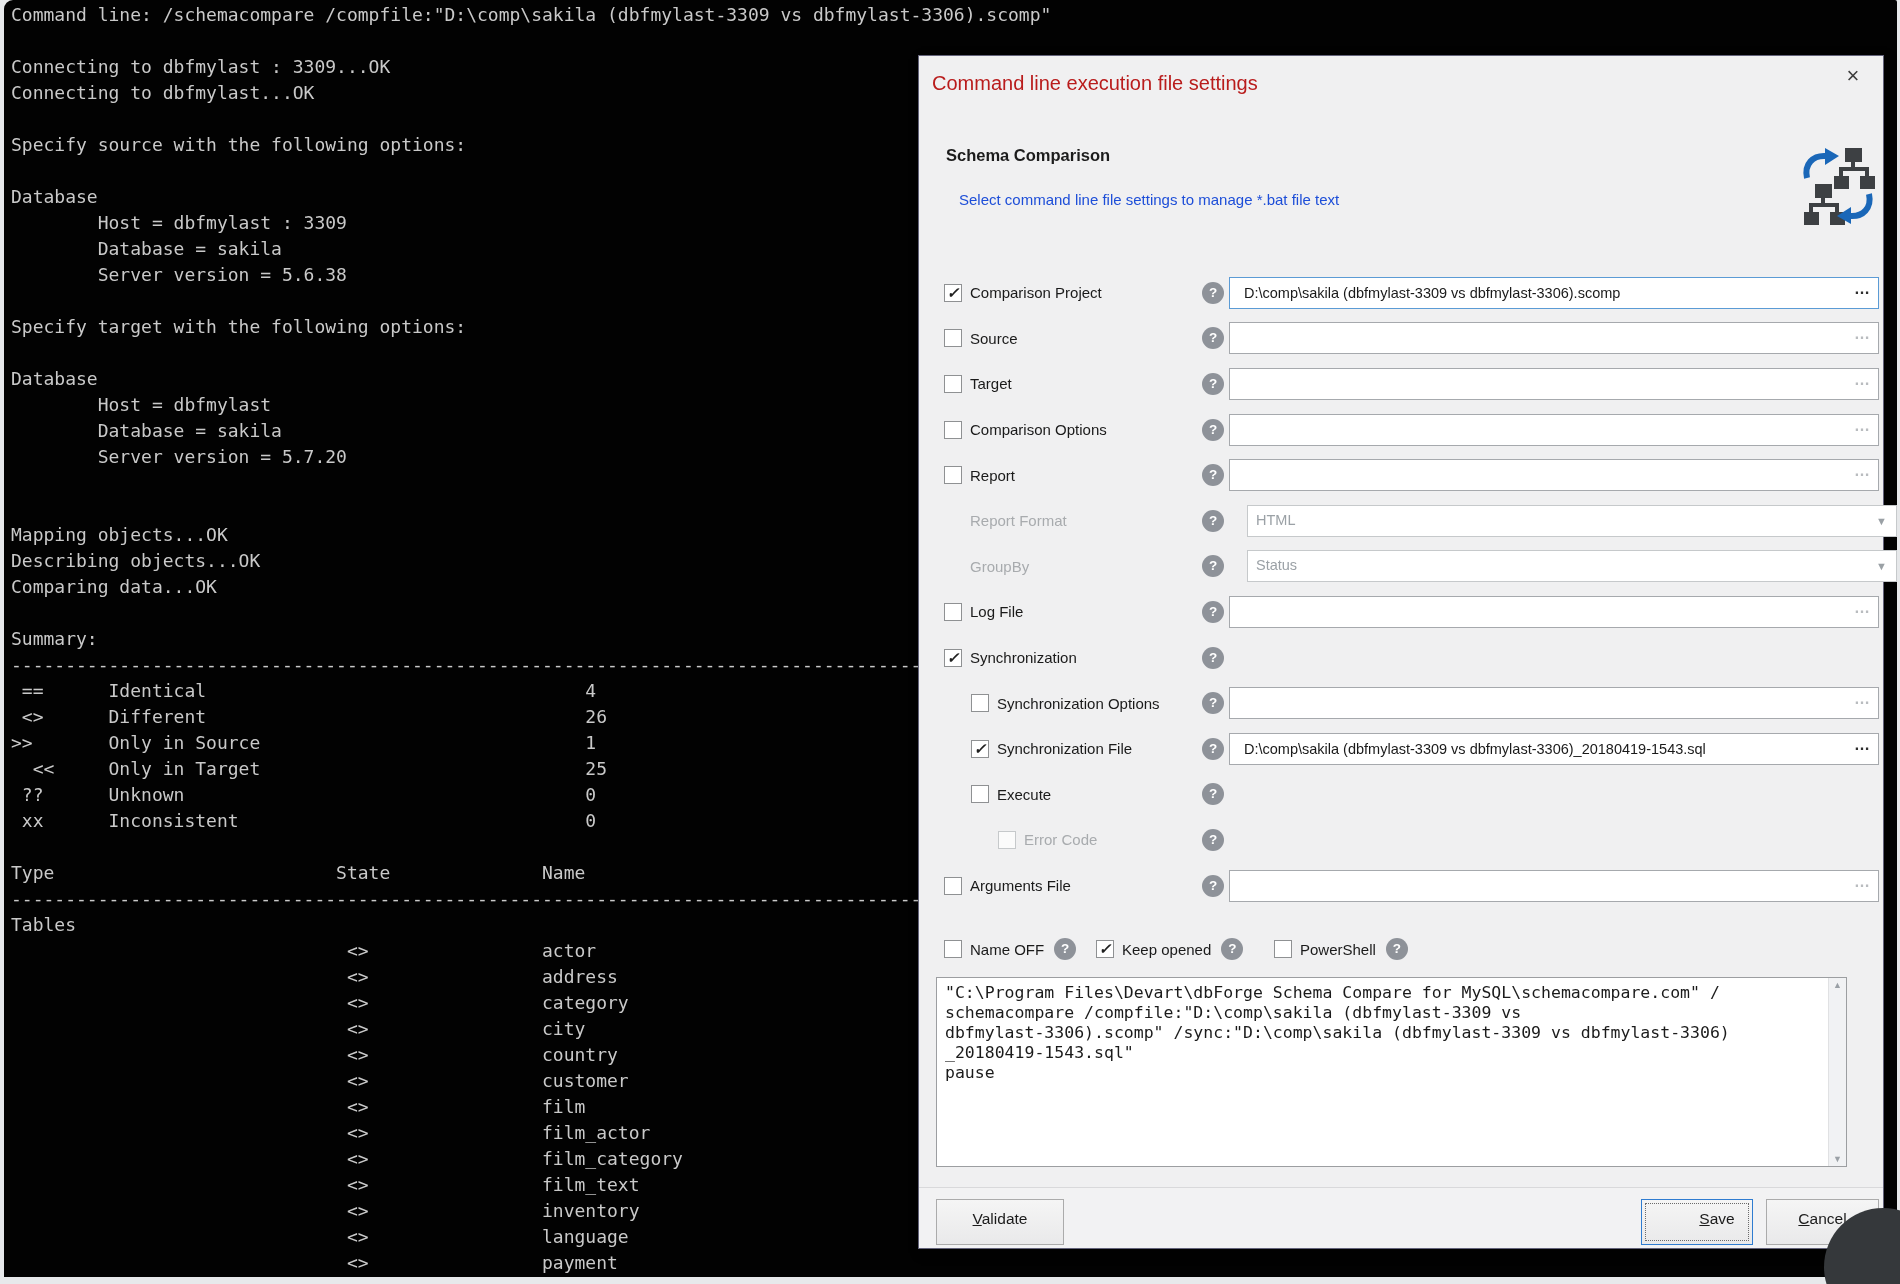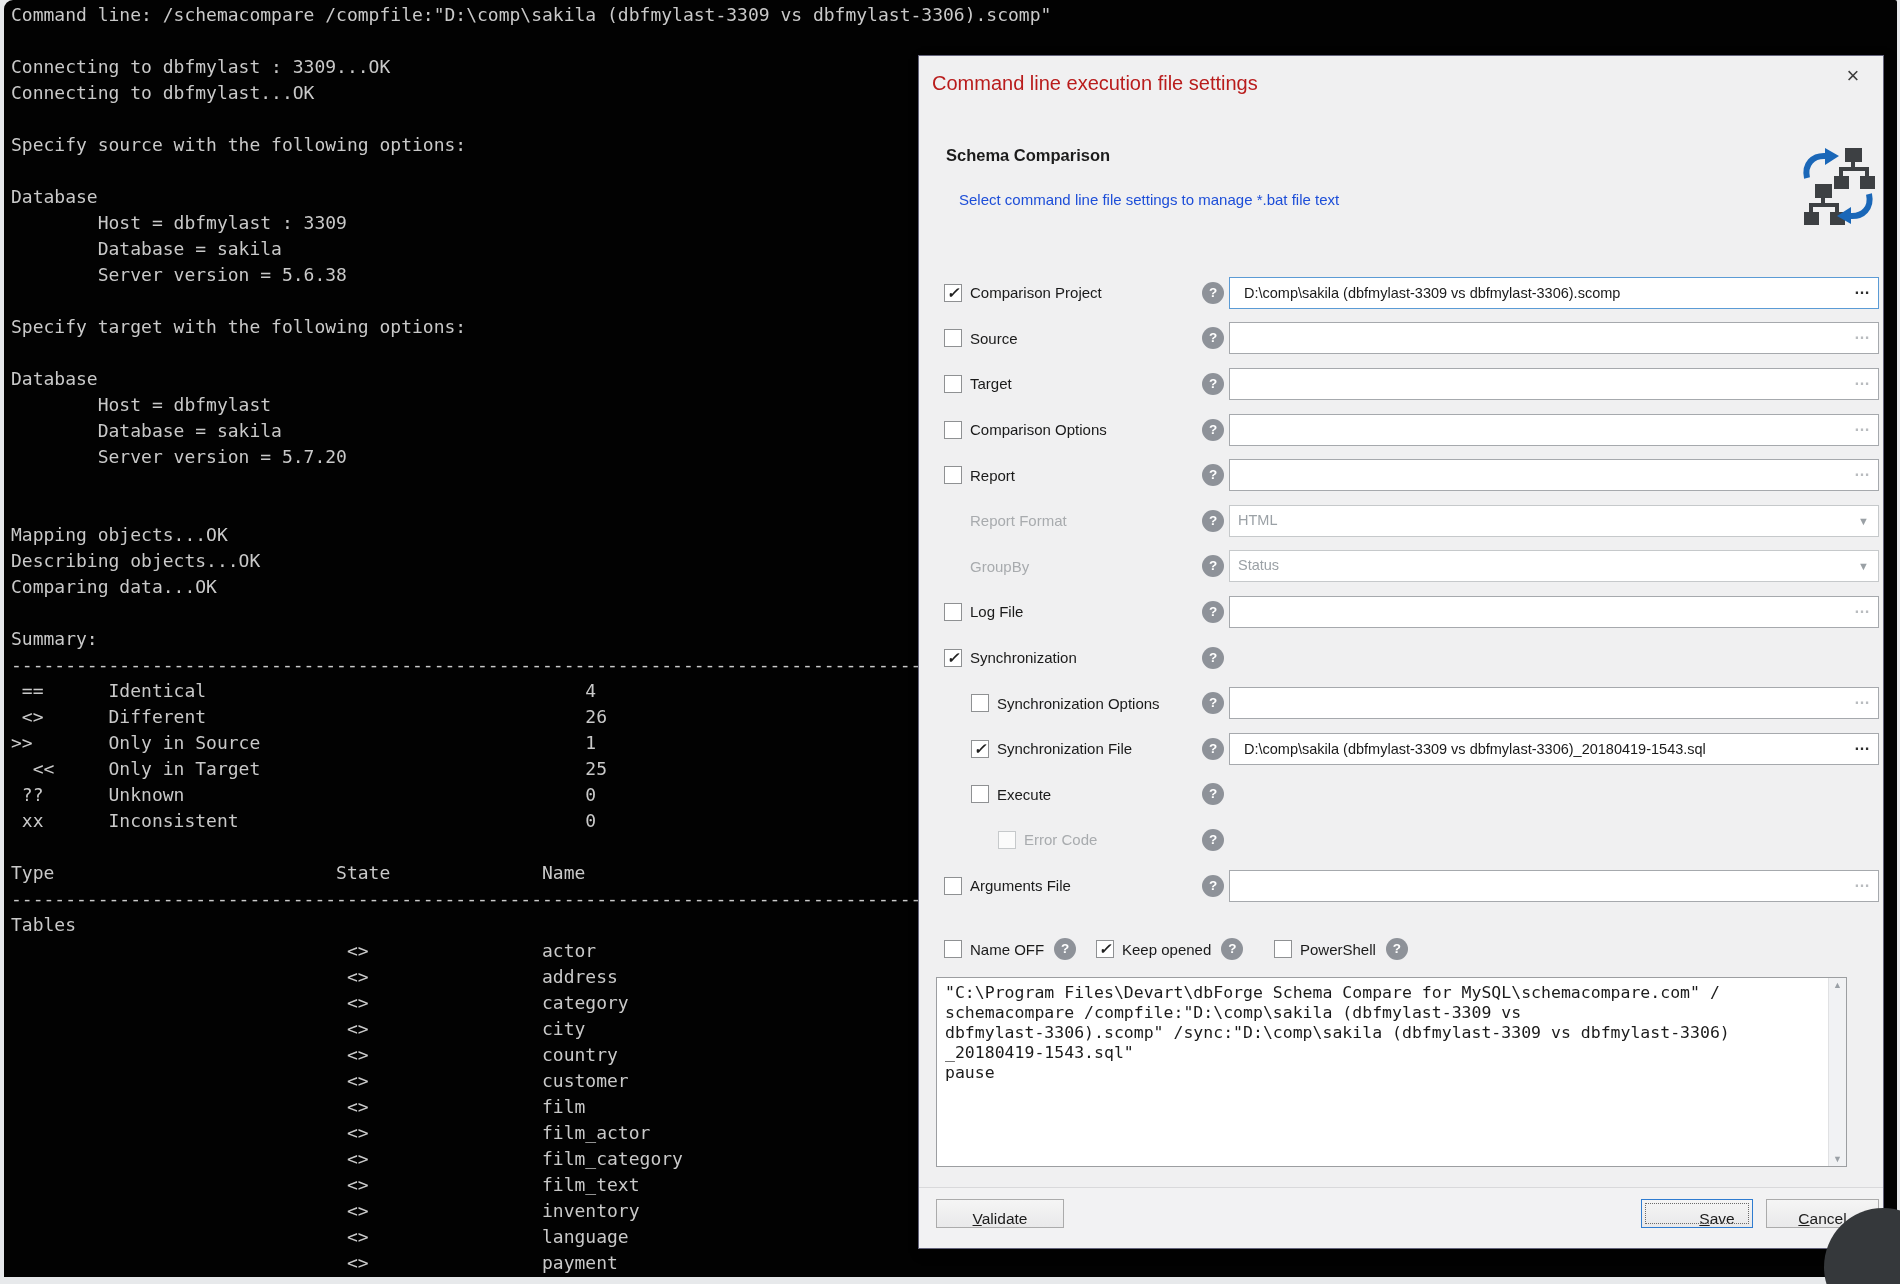--- a/index.html
+++ b/index.html
@@ -29,35 +29,35 @@
   .lbl { margin-left:8px; font-size:15px; color:#1a1a1a; white-space:nowrap; }
   .lbl.disabled { color:#a8abae; }
   .help { position:absolute; left:283px; width:22px; height:22px; border-radius:50%; background:#8e9299; color:#fff; font-size:13.5px; font-weight:bold; text-align:center; line-height:22px; }
   .field { position:absolute; left:310px; width:650px; height:32px; background:#fff; border:1px solid #a6a9ad; }
   .field.focused { border-color:#5b9bd5; }
   .field input { position:absolute; inset:0; border:none; outline:none; background:transparent; font-family:"Liberation Sans", sans-serif; font-size:14.5px; color:#1a1a1a; padding:0 28px 0 8px;margin-left:6px; }
   .browse { position:absolute; right:7px; top:2px; font-size:16px; font-weight:bold; letter-spacing:1px; color:#2e2e2e; }
   .browse.gray { color:#b9bcbf; }
   .field.select .sel-text { position:absolute; left:8px; top:6px; font-size:14.5px; color:#9ba1a6; }
   .field.select .sel-arrow { position:absolute; right:9px; top:9px; font-size:11px; color:#9aa0a5; }
-  .field.select { border-color:#c6c9cb; }
+  .field.select { border-color:#c6c9cb;margin-left:18px; }
 
   .echo-row { position:absolute; top:876px; left:0; right:0; height:34px; }
   .echo-group { position:absolute; display:flex; align-items:center; top:0; height:34px; }
   .echo-group .cb { margin-left:0; }
   .echo-group .help { position:static; margin-left:10px; }
 
   .batbox { position:absolute; left:17px; top:921px; width:911px; height:190px; background:#fff; border:1px solid #9c9ea1; }
   .batbox pre { position:absolute; left:8px; top:5px; right:26px; font-family:"DejaVu Sans Mono", monospace; font-size:16.5px; line-height:20px; color:#1b1b1b; white-space:pre; }
   .sb { position:absolute; right:0; top:0; bottom:0; width:18px; background:#f1f2f4; border-left:1px solid #e0e1e3; }
   .sb .up { position:absolute; top:2px; left:0; right:0; text-align:center; font-size:9px; color:#9aa0a6; }
   .sb .down { position:absolute; bottom:2px; left:0; right:0; text-align:center; font-size:9px; color:#9aa0a6; }
 
   .footer { position:absolute; left:0; right:0; top:1131px; bottom:0; background:#f2f2f3; border-top:1px solid #d9d9db; }
-  .btn { position:absolute; top:11px; height:29px; background:linear-gradient(#f5f5f5,#e9e9ea); border:1px solid #ababab; font-size:15.5px; color:#1b1b1b; text-align:center; line-height:38px; }
+  .btn { position:absolute; top:11px; height:46px; background:linear-gradient(#f5f5f5,#e9e9ea); border:1px solid #ababab; font-size:15.5px; color:#1b1b1b; text-align:center; line-height:38px; }
   .btn .mn { text-decoration:underline; }
   .btn-validate { left:17px; width:128px; }
   .btn-save { left:722px; width:112px; border:1px solid #2f7cd0; outline:1px dotted #6b6b6b; outline-offset:-5px;padding-left:40px; }
   .btn-cancel { left:847px; width:113px; }
   .grip { position:absolute; right:5px; bottom:1px; font-size:13px; color:#9a9a9a; }
 
   .cursor-circle { position:absolute; right:-42px; bottom:-42px; width:118px; height:118px; border-radius:50%; background:#35383b; z-index:9; }
 </style>
 </head>
 <body>

